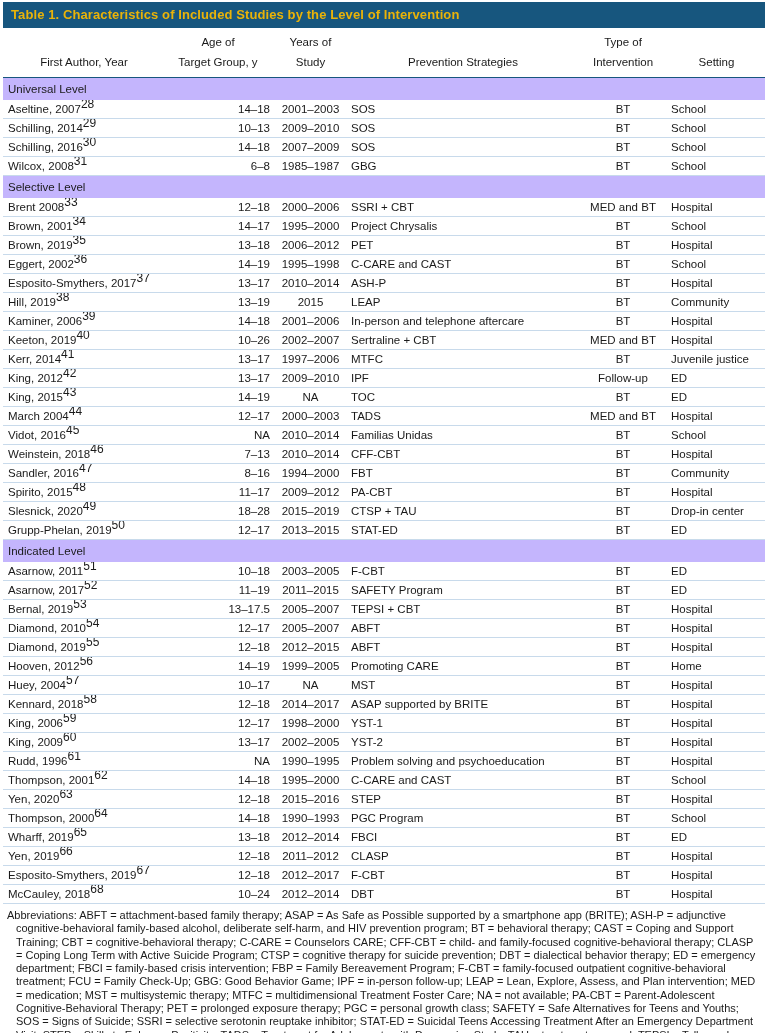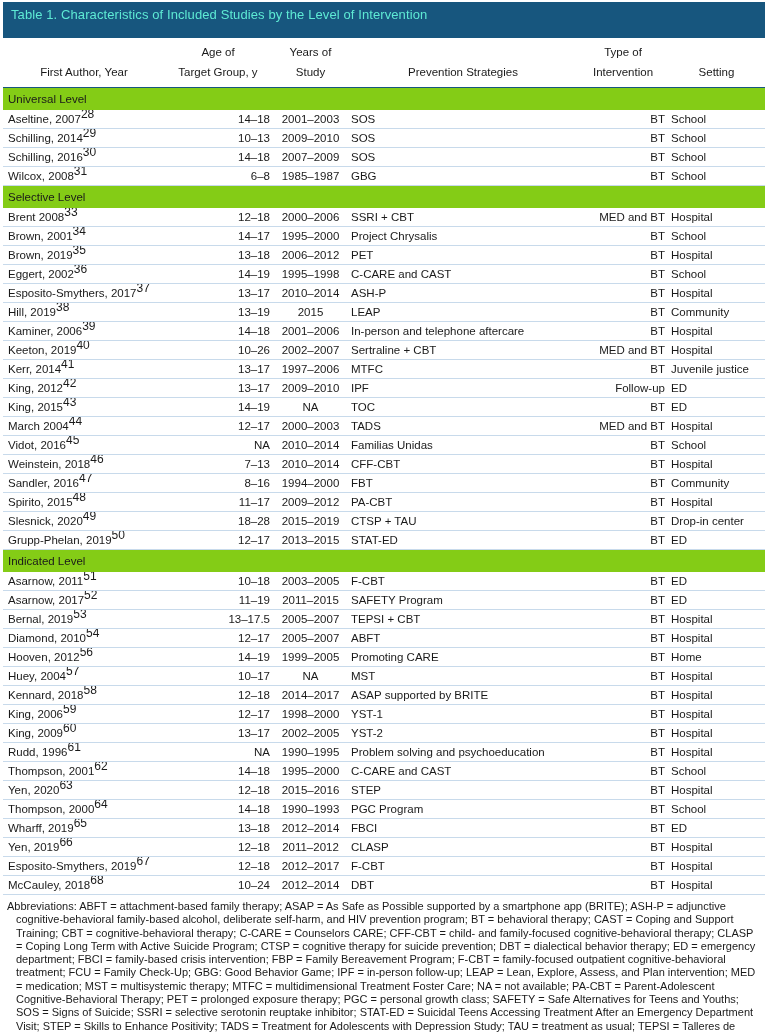--- a/index.html
+++ b/index.html
@@ -7,24 +7,24 @@
   body {
     width: 768px;
     font-family: "Liberation Sans", sans-serif;
     color: #1a1a1a;
     -webkit-font-smoothing: antialiased;
   }
   .page { width: 768px; padding: 2px 3px 4px 3px; }
 
   .title-bar {
     background: #17567E;
-    color: #5eead4;
-    font-weight: normal;
+    color: #eab308;
+    font-weight: bold;
     font-size: 13px;
-    padding: 5px 8px 16px 8px;
+    padding: 5px 8px 6px 8px;
     letter-spacing: 0.1px;
   }
 
   table.study-table {
     width: 100%;
     border-collapse: collapse;
     table-layout: fixed;
     font-size: 11.5px;
     line-height: 15px;
     border-bottom: 1.5px solid #17567E;
@@ -51,25 +51,25 @@
     padding: 1.5px 3px;
     vertical-align: top;
     border-bottom: 1px solid #C8DAEB;
     overflow: hidden;
     white-space: nowrap;
   }
   tbody td.col-0 { text-align: left; padding-left: 5px; }
   tbody td.col-1 { text-align: right; }
   tbody td.col-2 { text-align: center; }
   tbody td.col-3 { text-align: left; }
-  tbody td.col-4 { text-align: right; }
+  tbody td.col-4 { text-align: center; }
   tbody td.col-5 { text-align: left; }
 
   tr.section-row td {
-    background: #84cc16;
+    background: #c4b5fd;
     padding: 3.5px 3px 3.5px 5px;
     border-bottom: none;
   }
 
   sup {
     font-size: 12px;
     line-height: 0;
     vertical-align: super;
   }
 
@@ -325,20 +325,28 @@
         </tr>
         <tr>
           <td class="col-0">Diamond, 2010<sup>54</sup></td>
           <td class="col-1">12–17</td>
           <td class="col-2">2005–2007</td>
           <td class="col-3">ABFT</td>
           <td class="col-4">BT</td>
           <td class="col-5">Hospital</td>
         </tr>
         <tr>
+          <td class="col-0">Diamond, 2019<sup>55</sup></td>
+          <td class="col-1">12–18</td>
+          <td class="col-2">2012–2015</td>
+          <td class="col-3">ABFT</td>
+          <td class="col-4">BT</td>
+          <td class="col-5">Hospital</td>
+        </tr>
+        <tr>
           <td class="col-0">Hooven, 2012<sup>56</sup></td>
           <td class="col-1">14–19</td>
           <td class="col-2">1999–2005</td>
           <td class="col-3">Promoting CARE</td>
           <td class="col-4">BT</td>
           <td class="col-5">Home</td>
         </tr>
         <tr>
           <td class="col-0">Huey, 2004<sup>57</sup></td>
           <td class="col-1">10–17</td>

